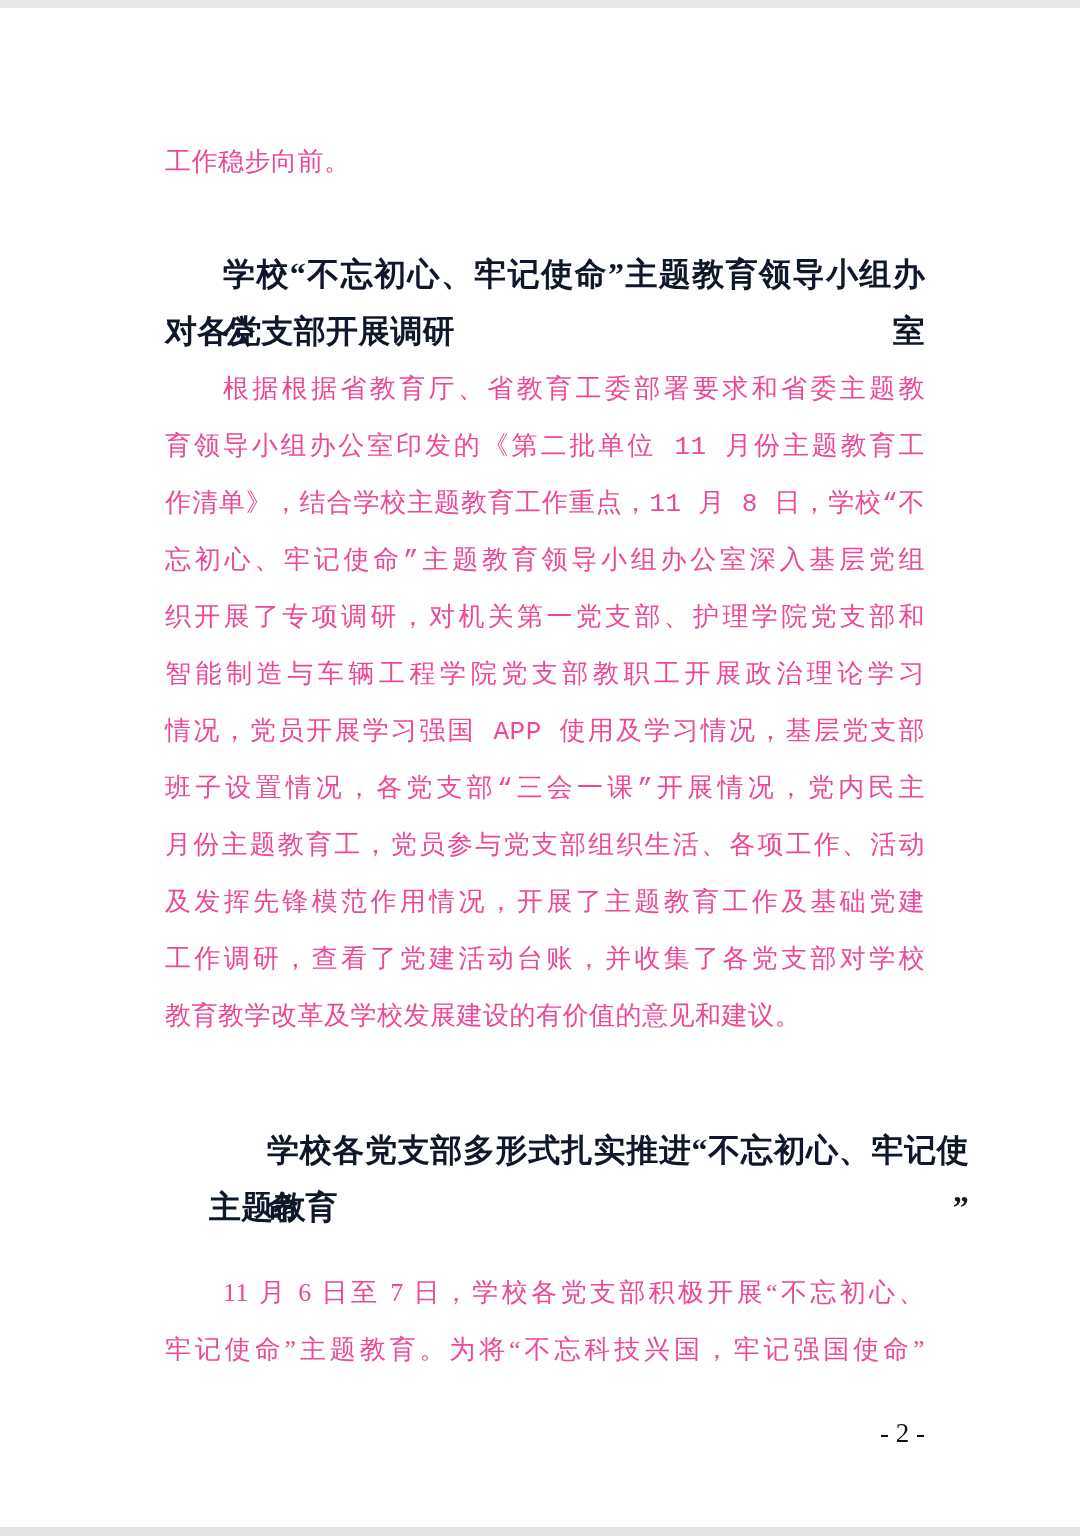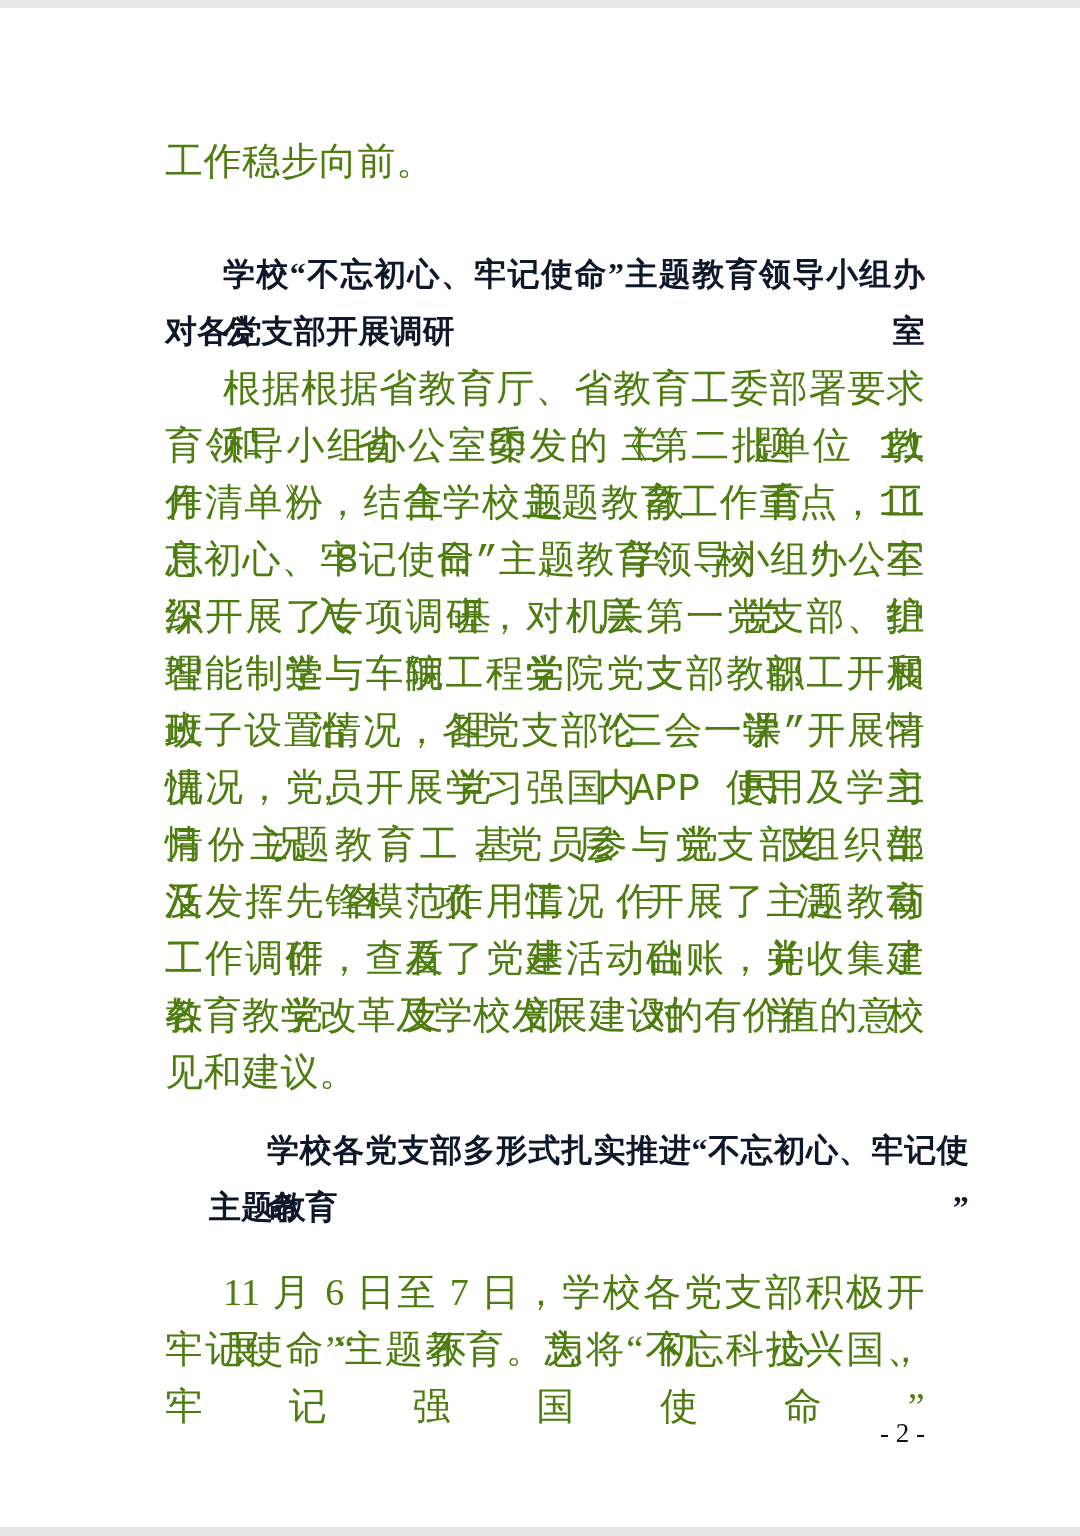--- a/index.html
+++ b/index.html
@@ -24,29 +24,29 @@
   }
   .edge-strip.top { top: 0; height: 8px; }
   .edge-strip.bottom { bottom: 0; height: 9px; background: #e4e4e4; }
 
   .textblock {
     position: absolute;
     left: 165px;
     width: 760px;
   }
   .line {
-    font-size: 38px;
+    font-size: 26px;
     line-height: 57px;
     height: 57px;
     letter-spacing: 0.5px;
     text-align: justify;
     text-align-last: justify;
     -moz-text-align-last: justify;
     white-space: nowrap;
-    color: #4d7c0f;
+    color: #ec4899;
   }
   .line.natural {
     text-align: left;
     text-align-last: left;
     -moz-text-align-last: left;
     white-space: normal;
   }
   .line.justified { white-space: normal; }
   .line.indent { padding-left: 58px; }
   .heading .line {
@@ -82,22 +82,22 @@
     <div class="line natural">对各党支部开展调研</div>
   </div>
 
   <div class="textblock" style="top:362px;font-family:Liberation Mono, monospace;">
     <div class="line justified indent">根据根据省教育厅、省教育工委部署要求和省委主题教</div>
     <div class="line justified">育领导小组办公室印发的《第二批单位 11 月份主题教育工</div>
     <div class="line justified">作清单》，结合学校主题教育工作重点，11 月 8 日，学校“不</div>
     <div class="line justified">忘初心、牢记使命”主题教育领导小组办公室深入基层党组</div>
     <div class="line justified">织开展了专项调研，对机关第一党支部、护理学院党支部和</div>
     <div class="line justified">智能制造与车辆工程学院党支部教职工开展政治理论学习</div>
+    <div class="line justified">情况，党员开展学习强国 APP 使用及学习情况，基层党支部</div>
     <div class="line justified">班子设置情况，各党支部“三会一课”开展情况，党内民主</div>
-    <div class="line justified">情况，党员开展学习强国 APP 使用及学习情况，基层党支部</div>
     <div class="line justified">月份主题教育工，党员参与党支部组织生活、各项工作、活动</div>
     <div class="line justified">及发挥先锋模范作用情况，开展了主题教育工作及基础党建</div>
     <div class="line justified">工作调研，查看了党建活动台账，并收集了各党支部对学校</div>
     <div class="line natural">教育教学改革及学校发展建设的有价值的意见和建议。</div>
   </div>
 
   <div class="textblock heading" style="top:1122px;margin-left:44px;">
     <div class="line justified indent">学校各党支部多形式扎实推进“不忘初心、牢记使命”</div>
     <div class="line natural">主题教育</div>
   </div>

